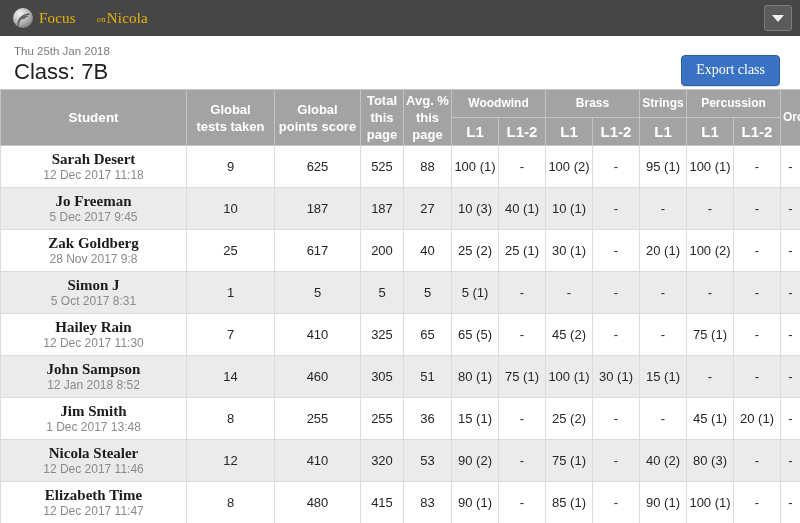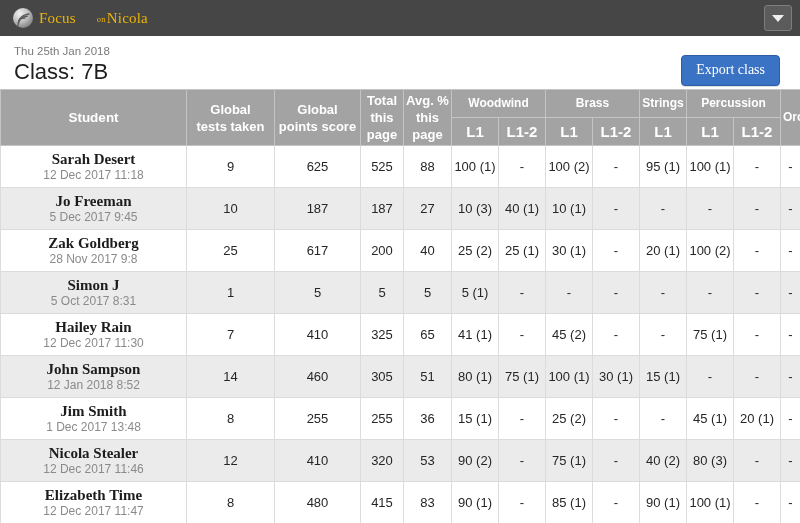--- a/index.html
+++ b/index.html
@@ -314,21 +314,21 @@
         </tr>
         <tr class="norm">
           <td class="student">
             <div class="s-name">Hailey Rain</div>
             <div class="s-date">12 Dec 2017 11:30</div>
           </td>
           <td>7</td>
           <td>410</td>
           <td>325</td>
           <td>65</td>
-          <td>41 (1)</td>
+          <td>65 (5)</td>
           <td>-</td>
           <td>45 (2)</td>
           <td>-</td>
           <td>-</td>
           <td>75 (1)</td>
           <td>-</td>
           <td>-</td>
         </tr>
         <tr class="alt">
           <td class="student">

